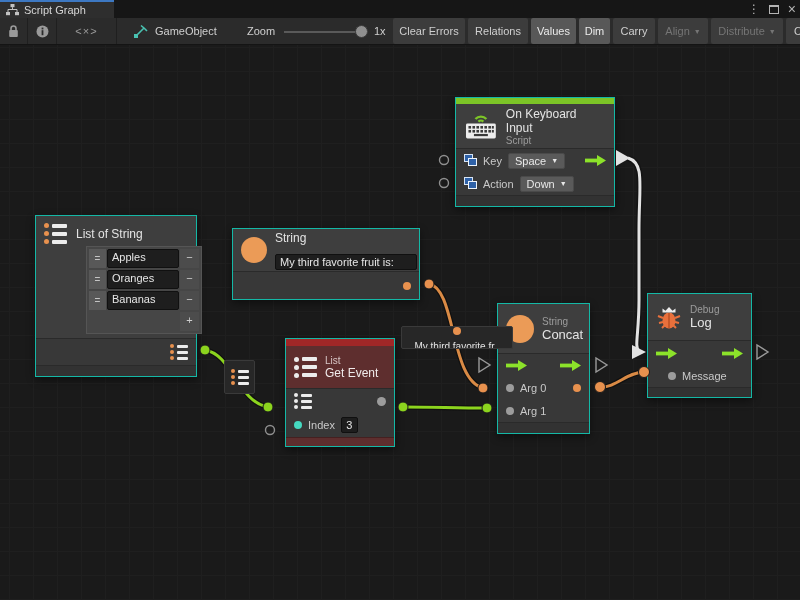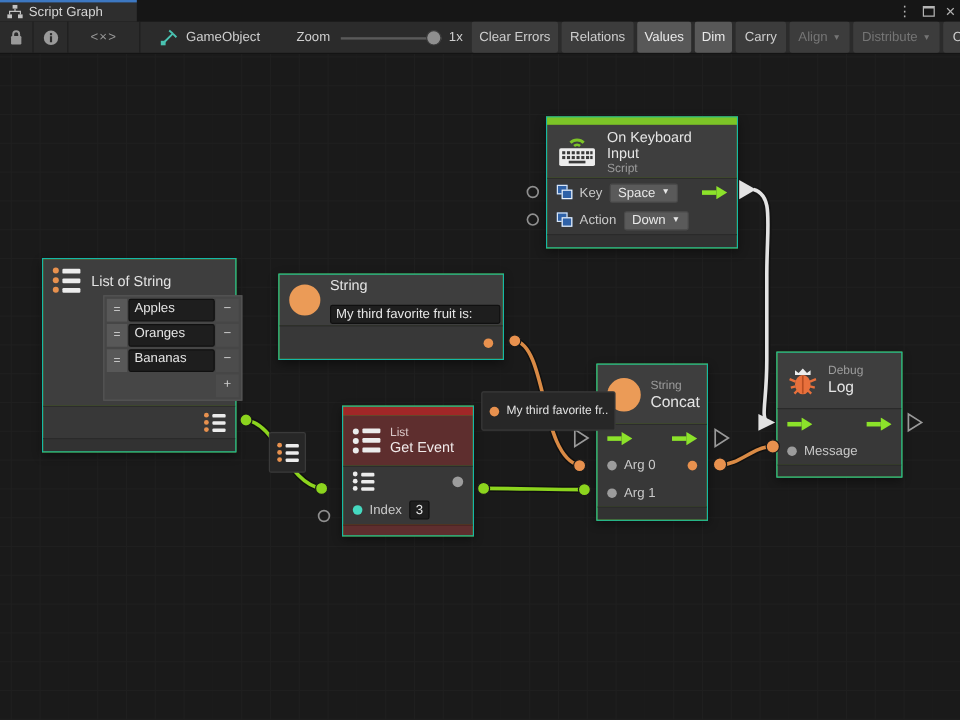--- a/index.html
+++ b/index.html
@@ -100,22 +100,22 @@
 
   
   .redbar { background:#a12727; }
   .maroon { background:#5e2e2e; }
 
   
   #wires { position:absolute; top:0; left:0; width:800px; height:600px; z-index:3; pointer-events:none; }
   .valbox { position:absolute; z-index:4; background:#272727; border:1px solid #3a3a3a; border-radius:2px;
             display:flex; align-items:center; }
   .vb-list { left:224px; top:360px; width:31px; height:34px; justify-content:center; }
-  .vb-str { left:401px; top:326px; width:112px; height:33px; gap:6px; padding:0 6px;
-            font-size:10px; color:#e2e2e2; white-space:nowrap; overflow:hidden; }
+  .vb-str { left:401px; top:326px; width:112px; height:23px; gap:6px; padding:0 6px;
+            font-size:10px; color:#e2e2e2; white-space:nowrap; overflow:hidden;flex-direction:column; }
 </style>
 </head>
 <body>
 
 <div id="app">
 
   <div class="tabbar">
     <div class="tab">
       <svg width="13" height="12" viewBox="0 0 13 12">
         <g fill="#c2c2c2">
@@ -427,21 +427,21 @@
       <div class="nrow" style="height:24px;">
         <svg class="flowarrow" width="21" height="11" viewBox="0 0 21 11">
           <rect x="0" y="3.6" width="12" height="3.8" fill="#8ce22a"></rect>
             <polygon points="12,0 21,5.5 12,11" fill="#8ce22a"></polygon>
         </svg>
         <svg class="flowarrow" style="margin-left:auto;" width="21" height="11" viewBox="0 0 21 11">
           <rect x="0" y="3.6" width="12" height="3.8" fill="#8ce22a"></rect>
             <polygon points="12,0 21,5.5 12,11" fill="#8ce22a"></polygon>
         </svg>
       </div>
-      <div class="nrow" style="height:22px;">
+      <div class="nrow" style="height:22px;margin-left:12px;">
         <span class="dot gray sm"></span>
         <span>Message</span>
       </div>
     </div>
     <div class="nfoot" style="height:10px;"></div>
   </div>
 
   <svg id="wires">
 
     <g>

